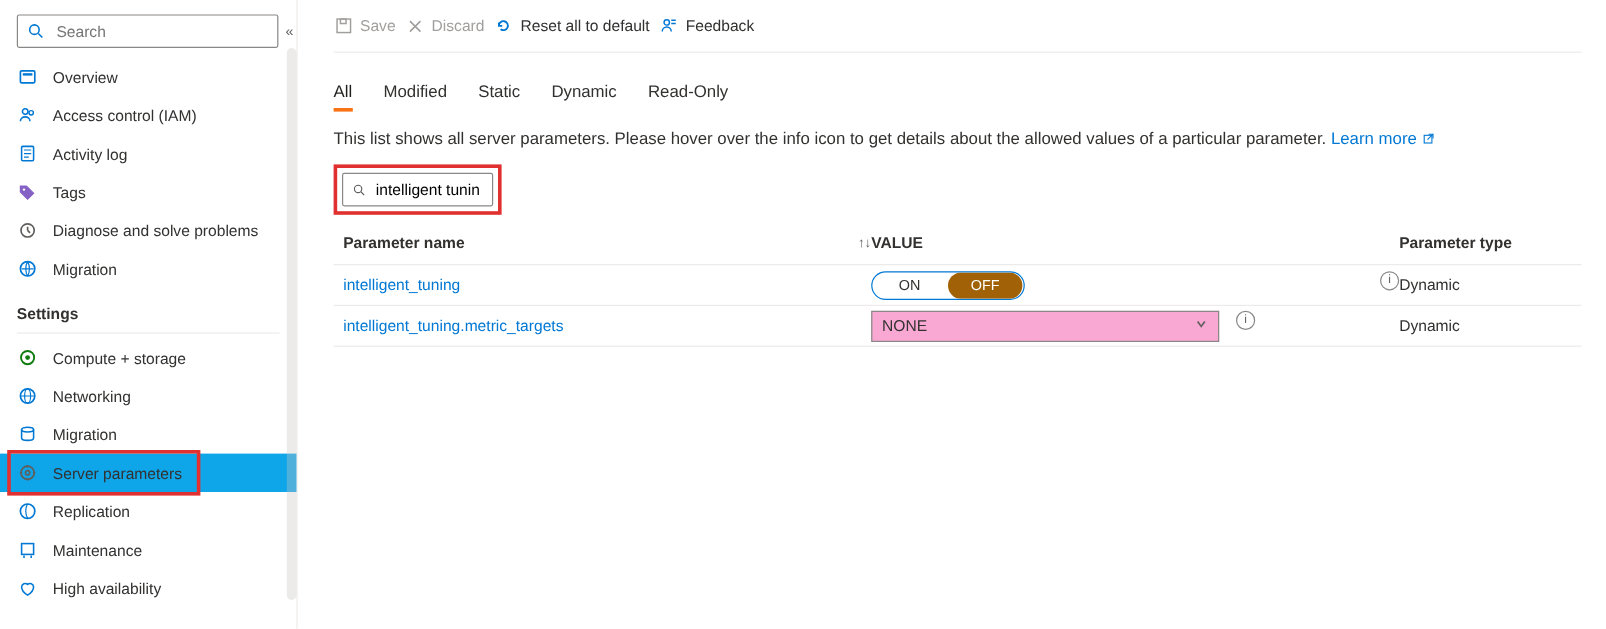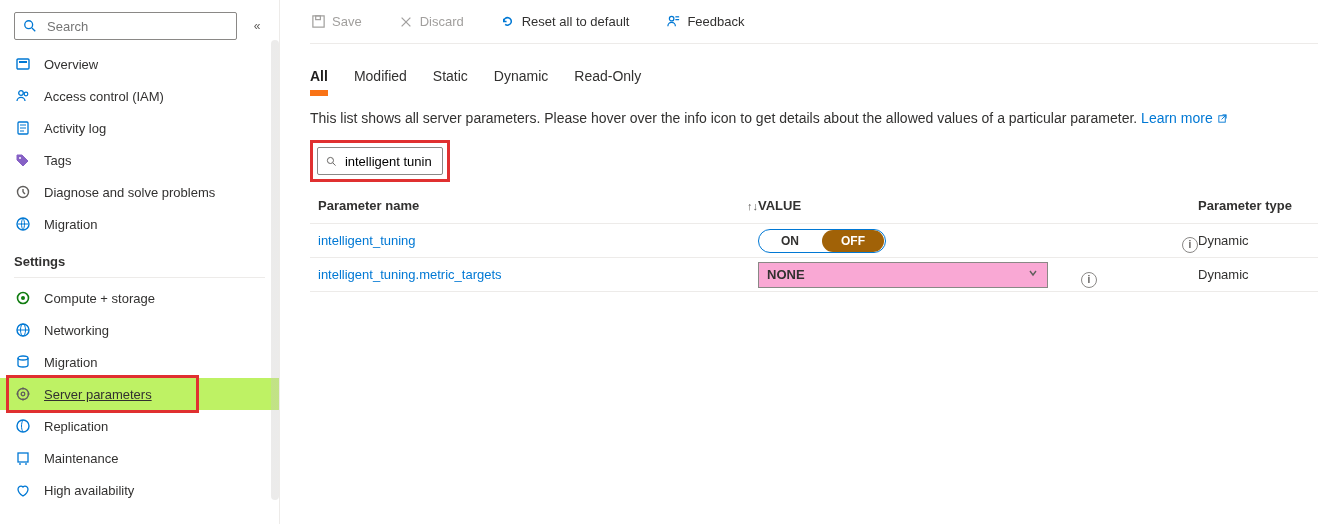--- a/index.html
+++ b/index.html
@@ -9,21 +9,21 @@
     font-size: 13px;
     color: #323130;
     background: #fff;
     width: 1338px;
     height: 524px;
     overflow: hidden;
     display: flex;
   }
   
   .sidebar {
-    width: 280px;
+    width: 248px;
     height: 524px;
     border-right: 1px solid #edebe9;
     position: relative;
     padding-top: 8px;
   }
   .search-row {
     display: flex;
     align-items: center;
     padding: 4px 8px 8px 14px;
     gap: 6px;
@@ -53,21 +53,21 @@
     font-size: 12px;
   }
   .nav-item {
     display: flex;
     align-items: center;
     height: 32px;
     padding: 0 14px;
     gap: 12px;
     cursor: pointer;
   }
-  .nav-item.active { background: #bef264; text-decoration: underline; }
+  .nav-item.active { background: #0ea5e9; }
   .nav-icon {
     width: 18px;
     height: 18px;
     display: inline-flex;
     align-items: center;
     justify-content: center;
   }
   .section-header {
     padding: 14px 14px 6px 14px;
     font-weight: 600;
@@ -93,21 +93,21 @@
 
   
   .main {
     flex: 1;
     padding: 10px 0 0 30px;
     position: relative;
   }
   .toolbar {
     display: flex;
     align-items: center;
-    gap: 36px;
+    gap: 8px;
     height: 34px;
     border-bottom: 1px solid #edebe9;
     padding-bottom: 10px;
     margin-right: 20px;
   }
   .tb-btn {
     display: inline-flex;
     align-items: center;
     gap: 6px;
     cursor: pointer;
@@ -123,22 +123,22 @@
     gap: 26px;
     margin-top: 24px;
   }
   .tab {
     padding-bottom: 6px;
     cursor: pointer;
     font-size: 14px;
     color: #323130;
   }
   .tab.active {
-    font-weight: 700;
-    border-bottom: 6px solid #f97316;
+    font-weight: 400;
+    border-bottom: 3px solid #f97316;
     color: #201f1e;
   }
 
   .desc {
     margin-top: 14px;
     font-size: 14px;
     color: #323130;
   }
   .desc a { color: #0078d4; text-decoration: none; }
 
@@ -207,21 +207,21 @@
   .toggle span.off { background: #a16207; color: #fff; border-radius: 12px; margin: 1px; }
   .select-like {
     display: flex; align-items:center; justify-content:space-between;
     border:1px solid #8a8886; height:26px; width:290px; padding:0 8px; cursor:pointer;
     background:#f9a8d4;
   }
   .info-icon {
     display:inline-flex; width:16px; height:16px; border:1px solid #8a8886; border-radius:50%;
     align-items:center; justify-content:center; font-size:10px; color:#605e5c; margin-left:10px; cursor:pointer;
   }
-  .val-cell { display:flex; align-items:flex-end; gap:23px;font-weight:bold;}
+  .val-cell { display:flex; align-items:flex-start; gap:4px;}
 </style>
 </head>
 <body>
 
 <div class="sidebar">
   <div class="search-row">
     <div class="search-box">
       <span class="nav-icon">
         <svg width="14" height="14" viewBox="0 0 16 16">
             <circle cx="6.5" cy="6.5" r="4.5" fill="none" stroke="#0078d4" stroke-width="1.5"></circle>

